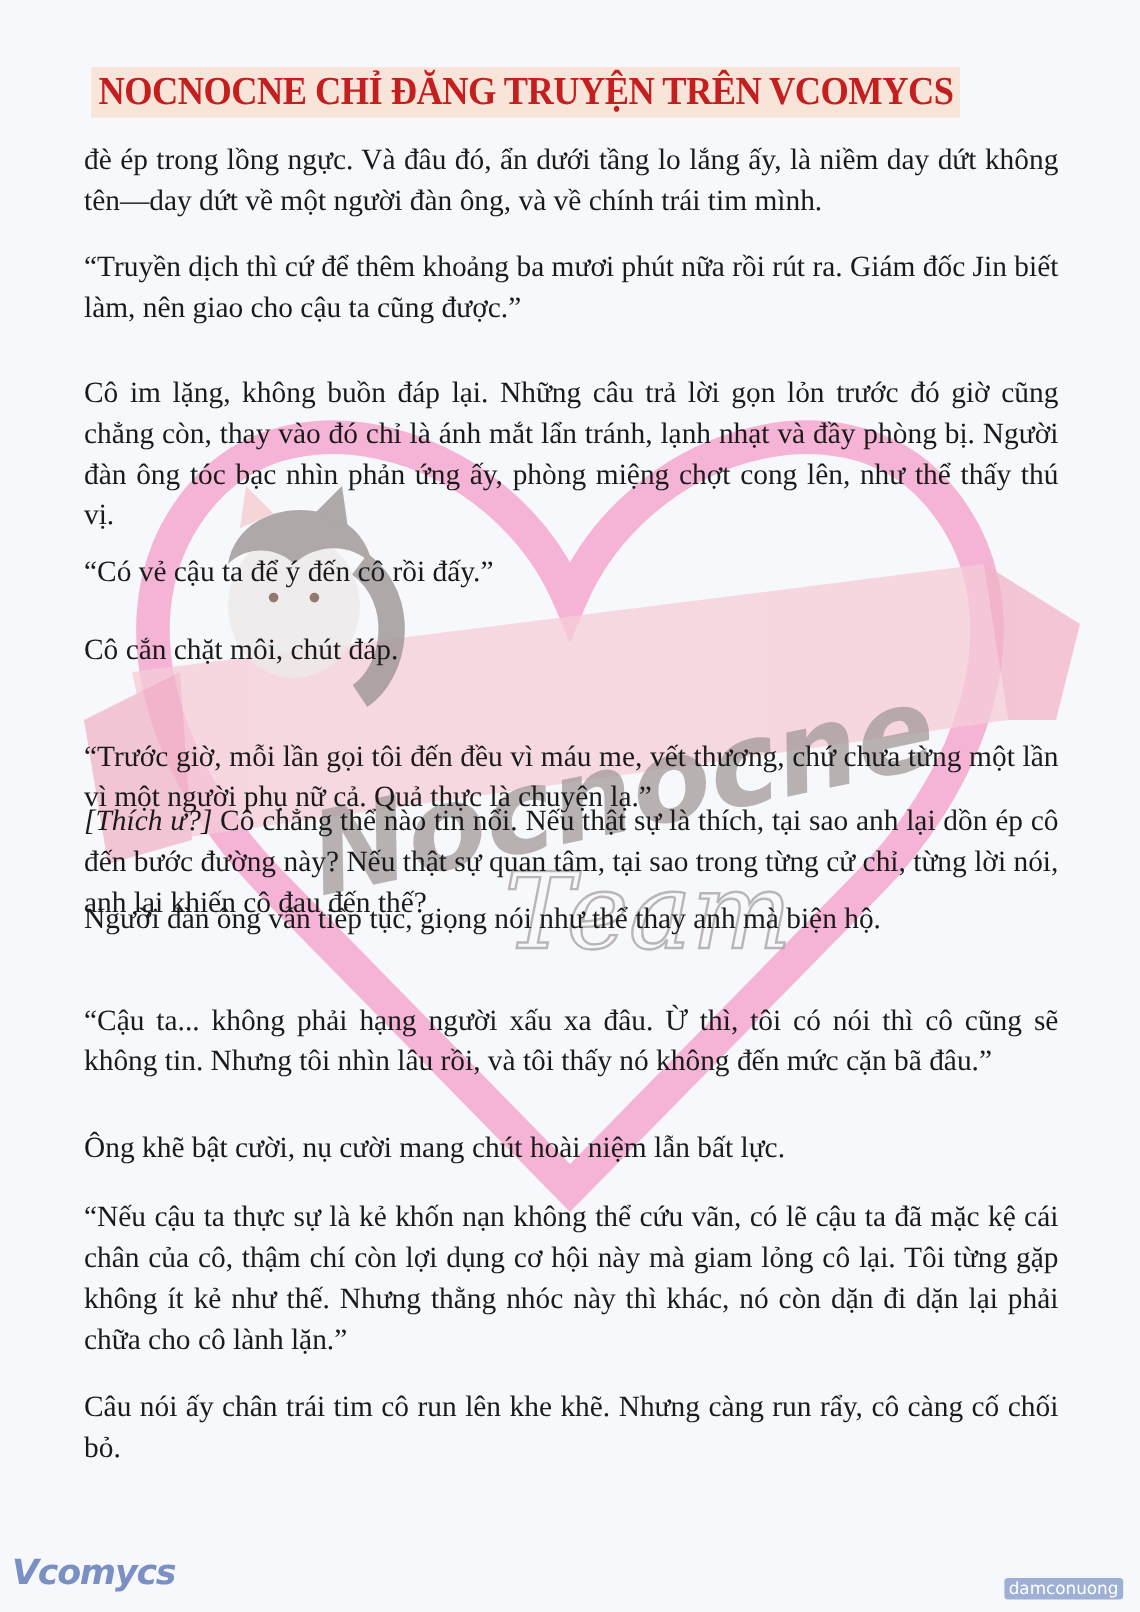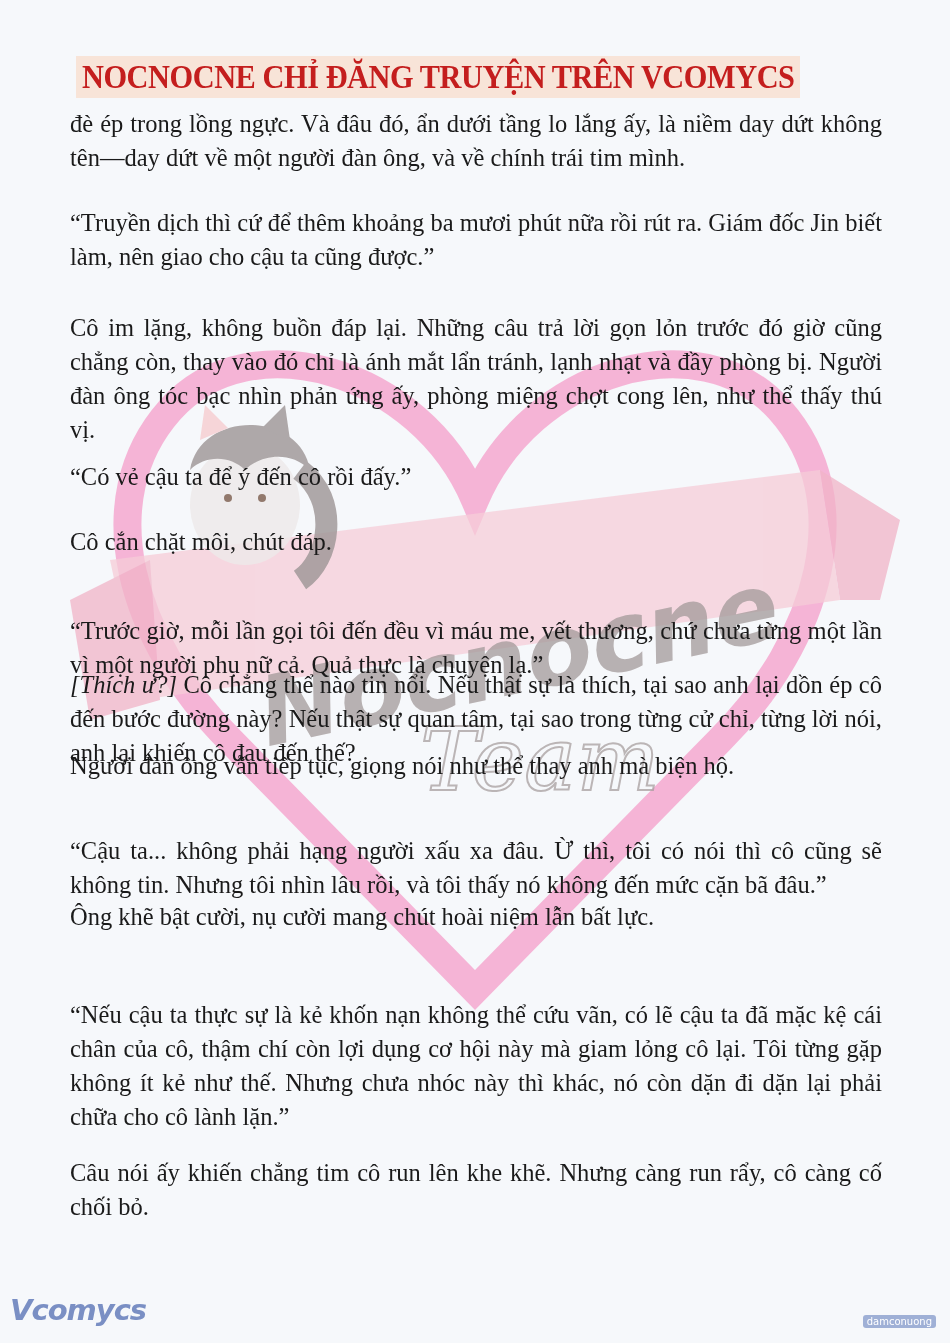--- a/index.html
+++ b/index.html
@@ -31,21 +31,21 @@
       text-align: justify; margin: 0;
     }
     .para .ital { font-style: italic; }
     .footer-logo {
       position: absolute; left: 10px; top: 1293px;
       font-family: "DejaVu Sans", sans-serif; font-style: italic; font-weight: bold;
       font-size: 29px; color: #7a8fc4; letter-spacing: -1px;
     }
     .footer-credit {
       position: absolute; right: 14px; top: 1315px;
-      font-family: "DejaVu Sans", sans-serif; font-size: 10px;
+      font-family: "DejaVu Sans", sans-serif; font-size: 14px;
       color: #ffffff; background: #9fb0d6; padding: 1px 4px; border-radius: 3px;
     }
   </style>
 </head>
 <body>
 
 <svg class="watermark" viewBox="0 0 950 1343" xmlns="http://www.w3.org/2000/svg">
   <g opacity="0.85">
     <path d="M475 500 C 420 370, 250 320, 170 410 C 90 500, 130 640, 230 740 L 475 990 L 720 740 C 820 640, 860 500, 780 410 C 700 320, 530 370, 475 500 Z" fill="none" stroke="#f4a8cf" stroke-width="28"></path>
   </g>
@@ -65,28 +65,28 @@
   </g>
   <text x="250" y="700" font-family="DejaVu Sans, sans-serif" font-weight="bold" font-style="italic" font-size="96" fill="#a39a9a" opacity="0.75" transform="rotate(-12 480 640)">Nocnocne</text>
   <text x="420" y="790" font-family="DejaVu Serif, serif" font-style="italic" font-size="88" fill="none" stroke="#a39a9a" stroke-width="2" opacity="0.7">Team</text>
 </svg>
 
 <div class="page">
   <div class="banner">
     <span class="banner-title">NOCNOCNE CHỈ ĐĂNG TRUYỆN TRÊN VCOMYCS</span>
   </div>
 
-  <p class="para" style="top:107px">đè ép trong lồng ngực. Và đâu đó, ẩn dưới tầng lo lắng ấy, là niềm day dứt không tên—day dứt về một người đàn ông, và về chính trái tim mình.</p>
+  <p class="para" style="top:117px">đè ép trong lồng ngực. Và đâu đó, ẩn dưới tầng lo lắng ấy, là niềm day dứt không tên—day dứt về một người đàn ông, và về chính trái tim mình.</p>
   <p class="para" style="top:206px">“Truyền dịch thì cứ để thêm khoảng ba mươi phút nữa rồi rút ra. Giám đốc Jin biết làm, nên giao cho cậu ta cũng được.”</p>
   <p class="para" style="top:311px">Cô im lặng, không buồn đáp lại. Những câu trả lời gọn lỏn trước đó giờ cũng chẳng còn, thay vào đó chỉ là ánh mắt lẩn tránh, lạnh nhạt và đầy phòng bị. Người đàn ông tóc bạc nhìn phản ứng ấy, phòng miệng chợt cong lên, như thể thấy thú vị.</p>
   <p class="para" style="top:460px">“Có vẻ cậu ta để ý đến cô rồi đấy.”</p>
   <p class="para" style="top:525px">Cô cắn chặt môi, chút đáp.</p>
   <p class="para" style="top:614px">“Trước giờ, mỗi lần gọi tôi đến đều vì máu me, vết thương, chứ chưa từng một lần vì một người phụ nữ cả. Quả thực là chuyện lạ.”</p>
   <p class="para" style="top:668px"><span class="ital">[Thích ư?]</span><span> Cô chẳng thể nào tin nổi. Nếu thật sự là thích, tại sao anh lại dồn ép cô đến bước đường này? Nếu thật sự quan tâm, tại sao trong từng cử chỉ, từng lời nói, anh lại khiến cô đau đến thế?</span></p>
   <p class="para" style="top:749px">Người đàn ông vẫn tiếp tục, giọng nói như thể thay anh mà biện hộ.</p>
   <p class="para" style="top:834px">“Cậu ta... không phải hạng người xấu xa đâu. Ừ thì, tôi có nói thì cô cũng sẽ không tin. Nhưng tôi nhìn lâu rồi, và tôi thấy nó không đến mức cặn bã đâu.”</p>
-  <p class="para" style="top:900px">Ông khẽ bật cười, nụ cười mang chút hoài niệm lẫn bất lực.</p>
-  <p class="para" style="top:998px">“Nếu cậu ta thực sự là kẻ khốn nạn không thể cứu vãn, có lẽ cậu ta đã mặc kệ cái chân của cô, thậm chí còn lợi dụng cơ hội này mà giam lỏng cô lại. Tôi từng gặp không ít kẻ như thế. Nhưng chưa nhóc này thì khác, nó còn dặn đi dặn lại phải chữa cho cô lành lặn.”</p>
-  <p class="para" style="top:1156px">Câu nói ấy khiến chẳng tim cô run lên khe khẽ. Nhưng càng run rẩy, cô càng cố chối bỏ.</p>
+  <p class="para" style="top:940px">Ông khẽ bật cười, nụ cười mang chút hoài niệm lẫn bất lực.</p>
+  <p class="para" style="top:998px">“Nếu cậu ta thực sự là kẻ khốn nạn không thể cứu vãn, có lẽ cậu ta đã mặc kệ cái chân của cô, thậm chí còn lợi dụng cơ hội này mà giam lỏng cô lại. Tôi từng gặp không ít kẻ như thế. Nhưng thằng nhóc này thì khác, nó còn dặn đi dặn lại phải chữa cho cô lành lặn.”</p>
+  <p class="para" style="top:1156px">Câu nói ấy chân trái tim cô run lên khe khẽ. Nhưng càng run rẩy, cô càng cố chối bỏ.</p>
 
   <div class="footer-logo">Vcomycs</div>
   <div class="footer-credit">damconuong</div>
 </div>
 
 </body></html>

